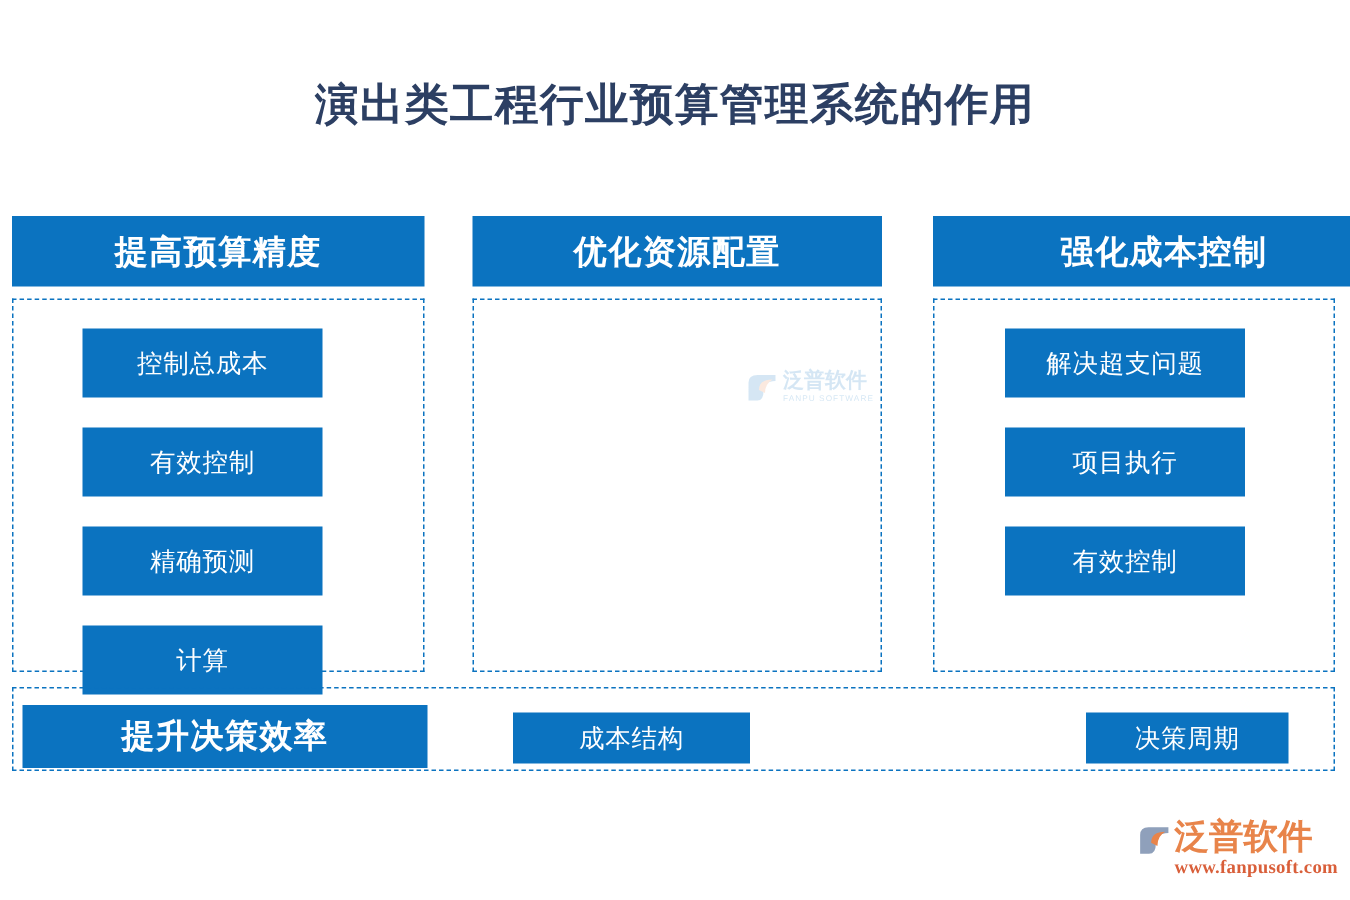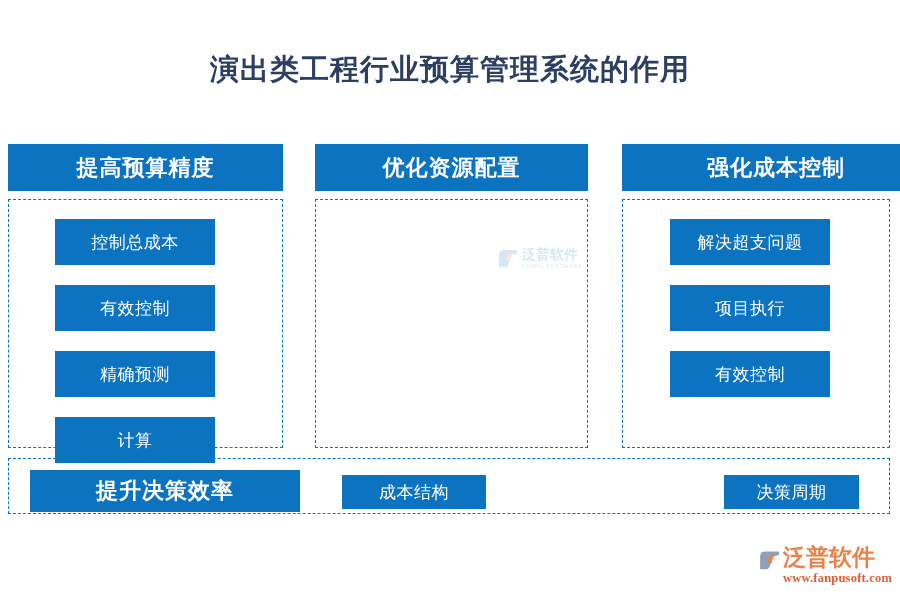--- a/index.html
+++ b/index.html
@@ -82,29 +82,29 @@
     position: relative;
     left: 0;
     display: flex;
     margin-bottom: 20px;
   }
   .items-stack .item-box:last-child { margin-bottom: 0; }
 
   
   .bottom-dash { left: 8px; top: 458px; width: 882px; height: 56px; }
   .bottom-header {
-    left: 30px;
+    left: 15px;
     top: 470px;
     width: 270px;
     height: 42px;
     font-size: 22px;
     font-weight: 700;
     letter-spacing: 1px;
   }
-  .bottom-item-1 { left: 342px; top: 475px; width: 144px; height: 34px; font-family: Liberation Serif, serif; }
+  .bottom-item-1 { left: 342px; top: 475px; width: 158px; height: 34px; font-family: Liberation Serif, serif; }
   .bottom-item-2 { left: 532px; top: 475px; width: 158px; height: 34px; }
   .bottom-item-3 { left: 724px; top: 475px; width: 135px; height: 34px; }
 
   
   #watermark {
     position: absolute;
     left: 497px;
     top: 243px;
     width: 92px;
     height: 32px;

